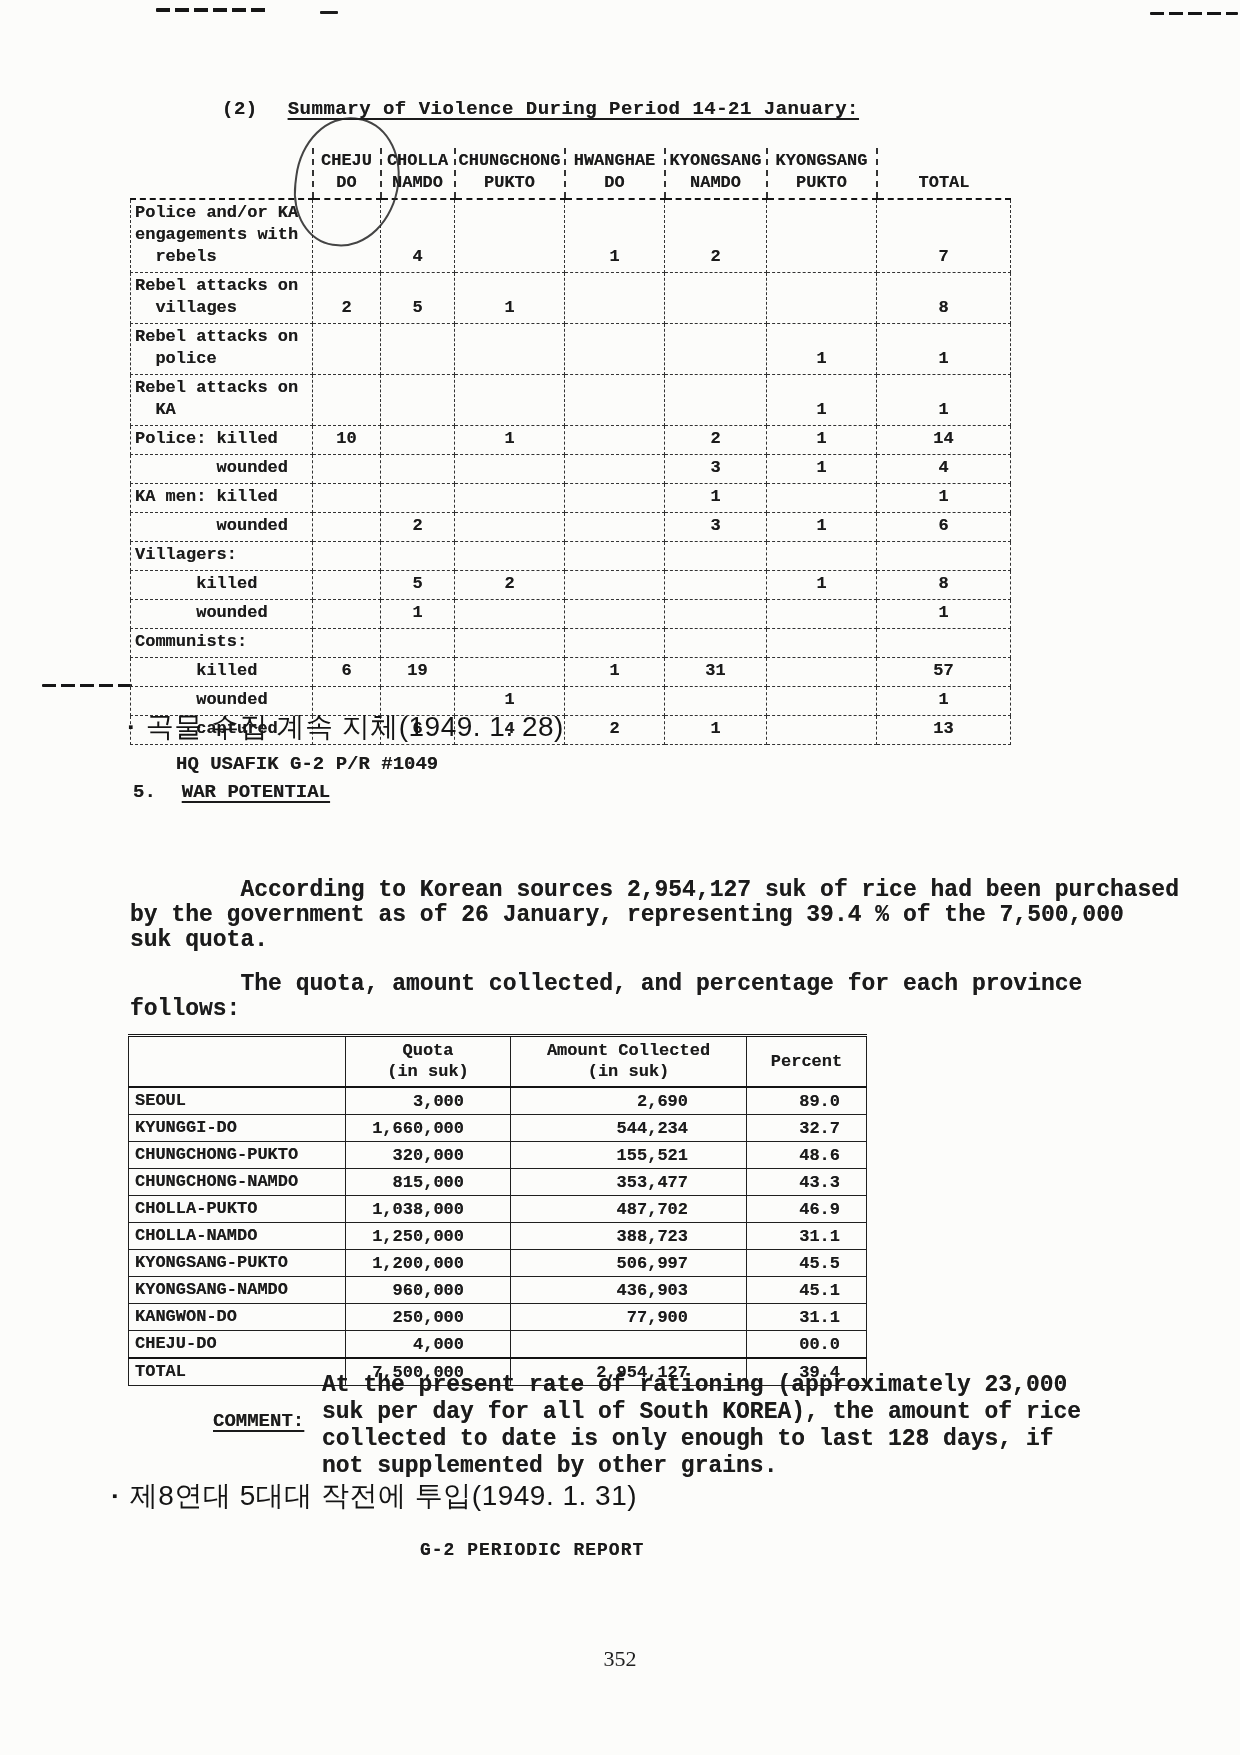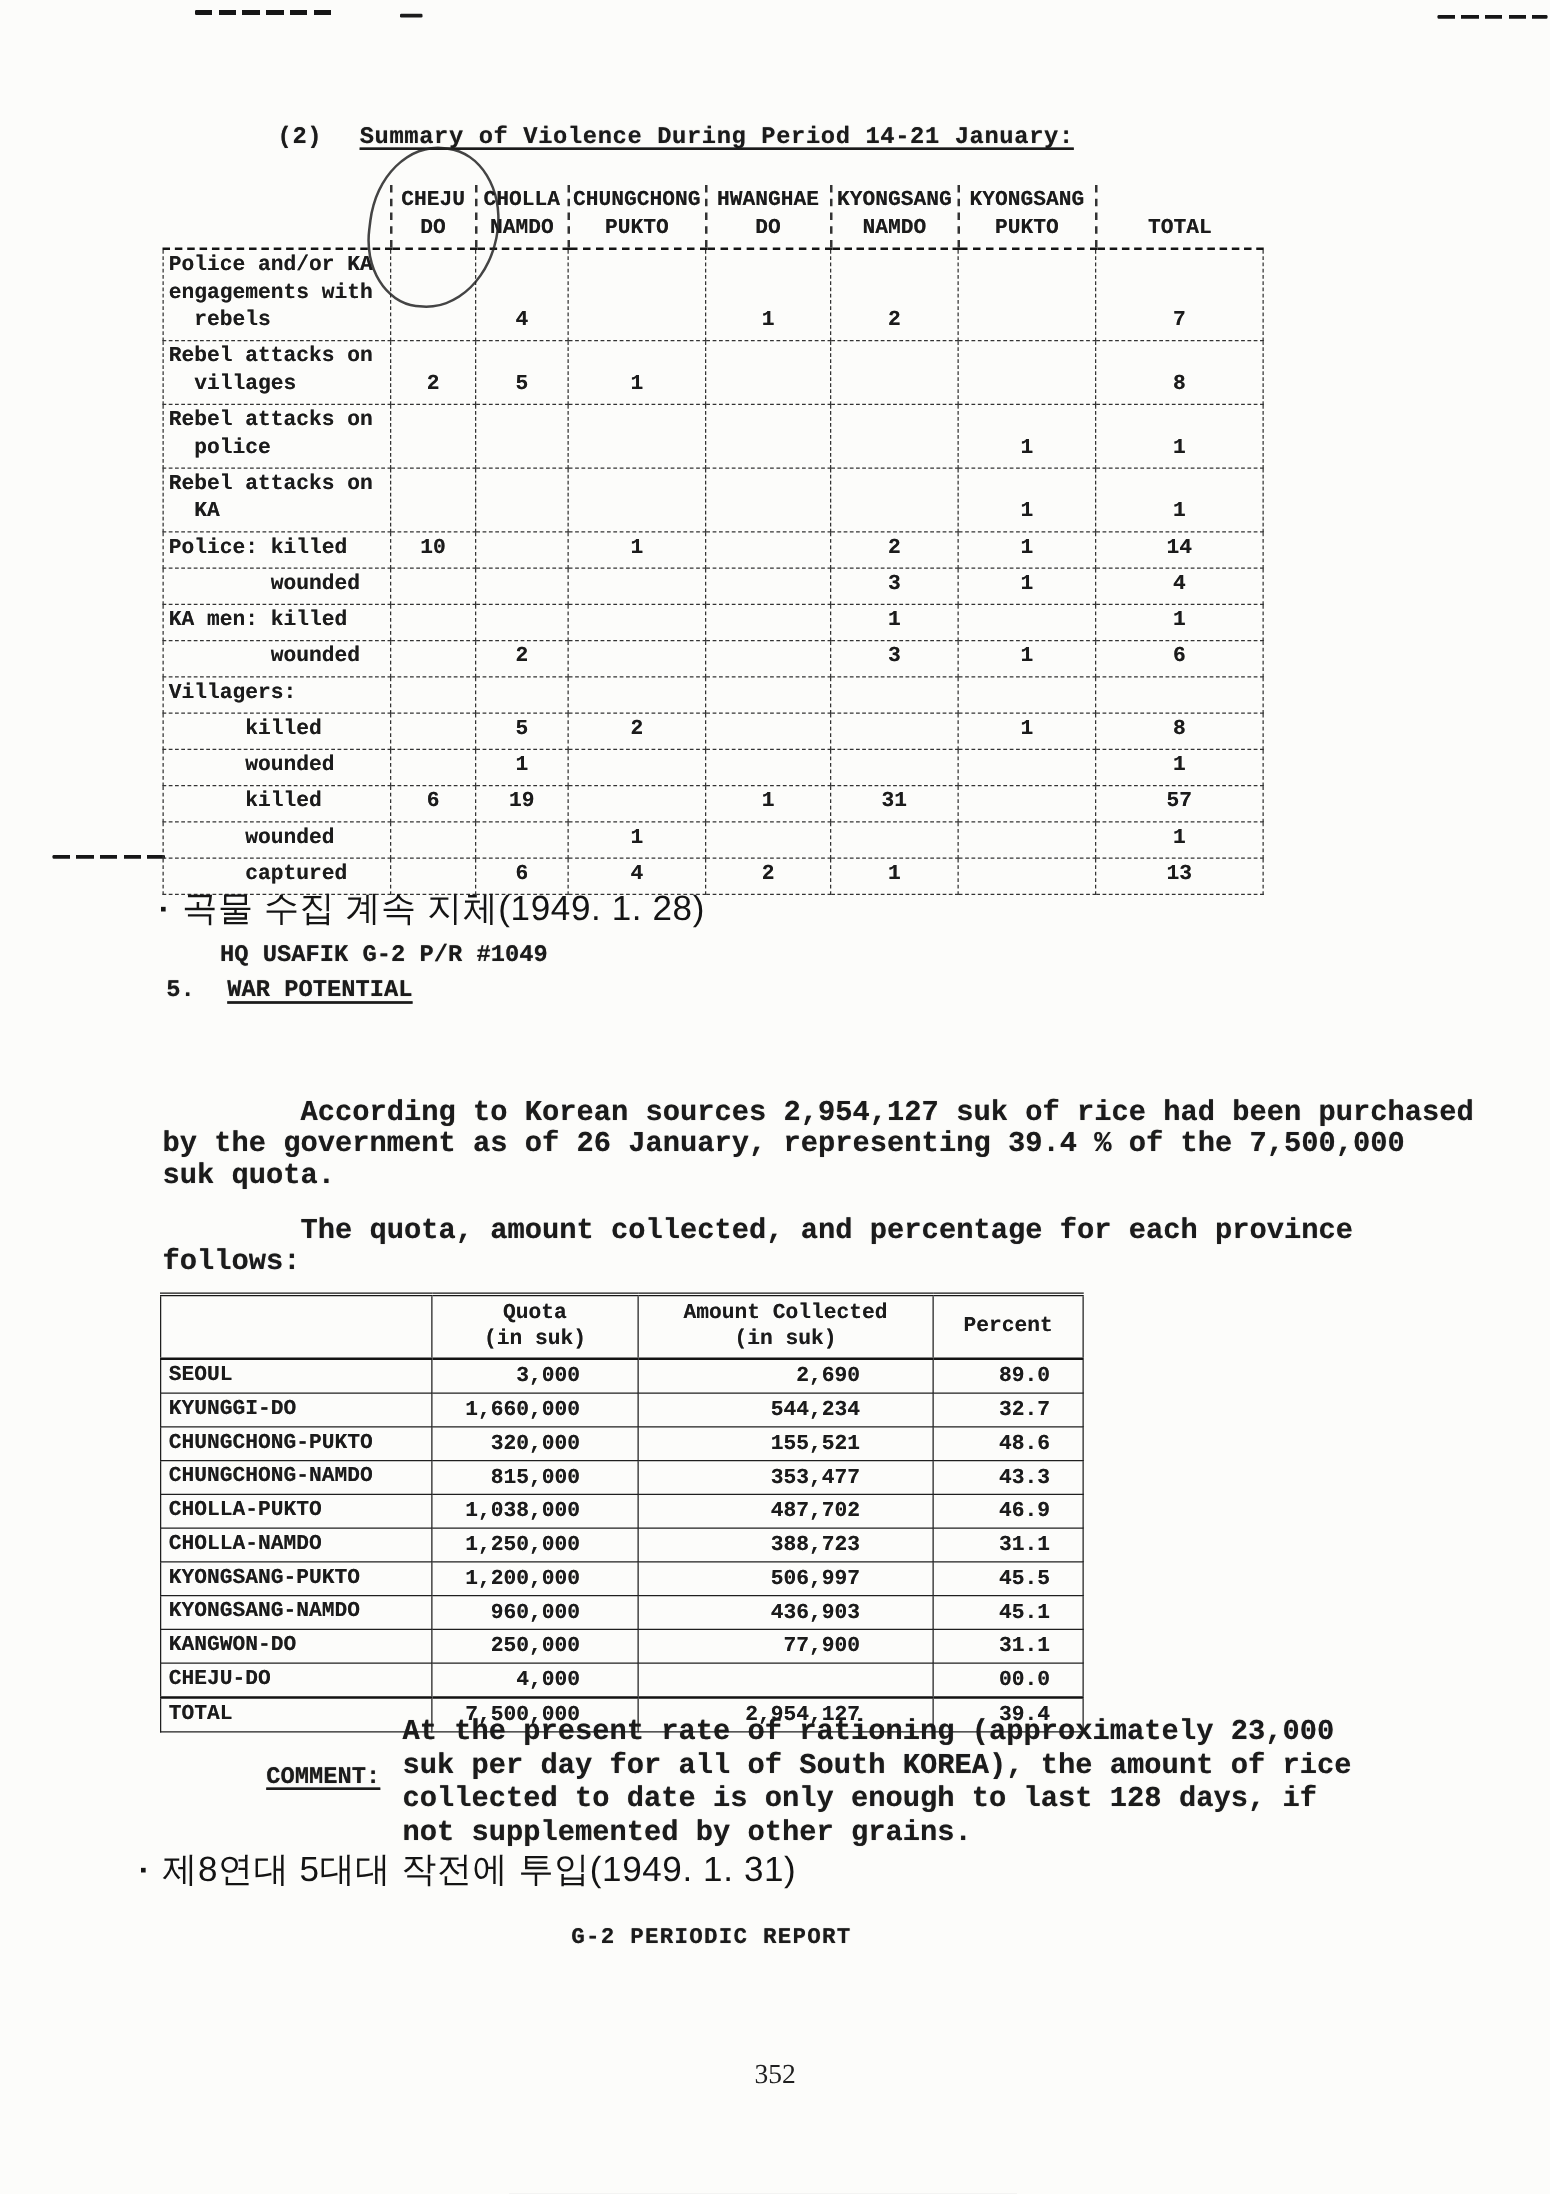--- a/index.html
+++ b/index.html
@@ -217,20 +217,30 @@
           <th>      wounded</th>
           <td></td>
           <td>1</td>
           <td></td>
           <td></td>
           <td></td>
           <td></td>
           <td>1</td>
         </tr>
         <tr>
+          <th>Communists:</th>
+          <td></td>
+          <td></td>
+          <td></td>
+          <td></td>
+          <td></td>
+          <td></td>
+          <td></td>
+        </tr>
+        <tr>
           <th>      killed</th>
           <td>6</td>
           <td>19</td>
           <td></td>
           <td>1</td>
           <td>31</td>
           <td></td>
           <td>57</td>
         </tr>
         <tr>
@@ -366,17 +376,17 @@
   <div class="abs tw comment-label u" style="left:213px; top:1374px;">COMMENT:</div>
   <div class="abs tw para pre" style="left:322px; top:1372px; line-height:27px;">At the present rate of rationing (approximately 23,000
 suk per day for all of South KOREA), the amount of rice
 collected to date is only enough to last 128 days, if
 not supplemented by other grains.</div>
 
   <div class="abs kr" style="left:112px; top:1477px;">
     <span class="bullet">▪</span><span>제8연대 5대대 작전에 투입(1949. 1. 31)</span>
   </div>
 
-  <div class="abs tw footer" style="left:420px; top:1540px;margin-left:37px;">G-2 PERIODIC REPORT</div>
+  <div class="abs tw footer" style="left:420px; top:1540px;">G-2 PERIODIC REPORT</div>
 
   <div class="abs pagenum" style="left:0; top:1646px;">352</div>
 
 </div>
 
 </body></html>

